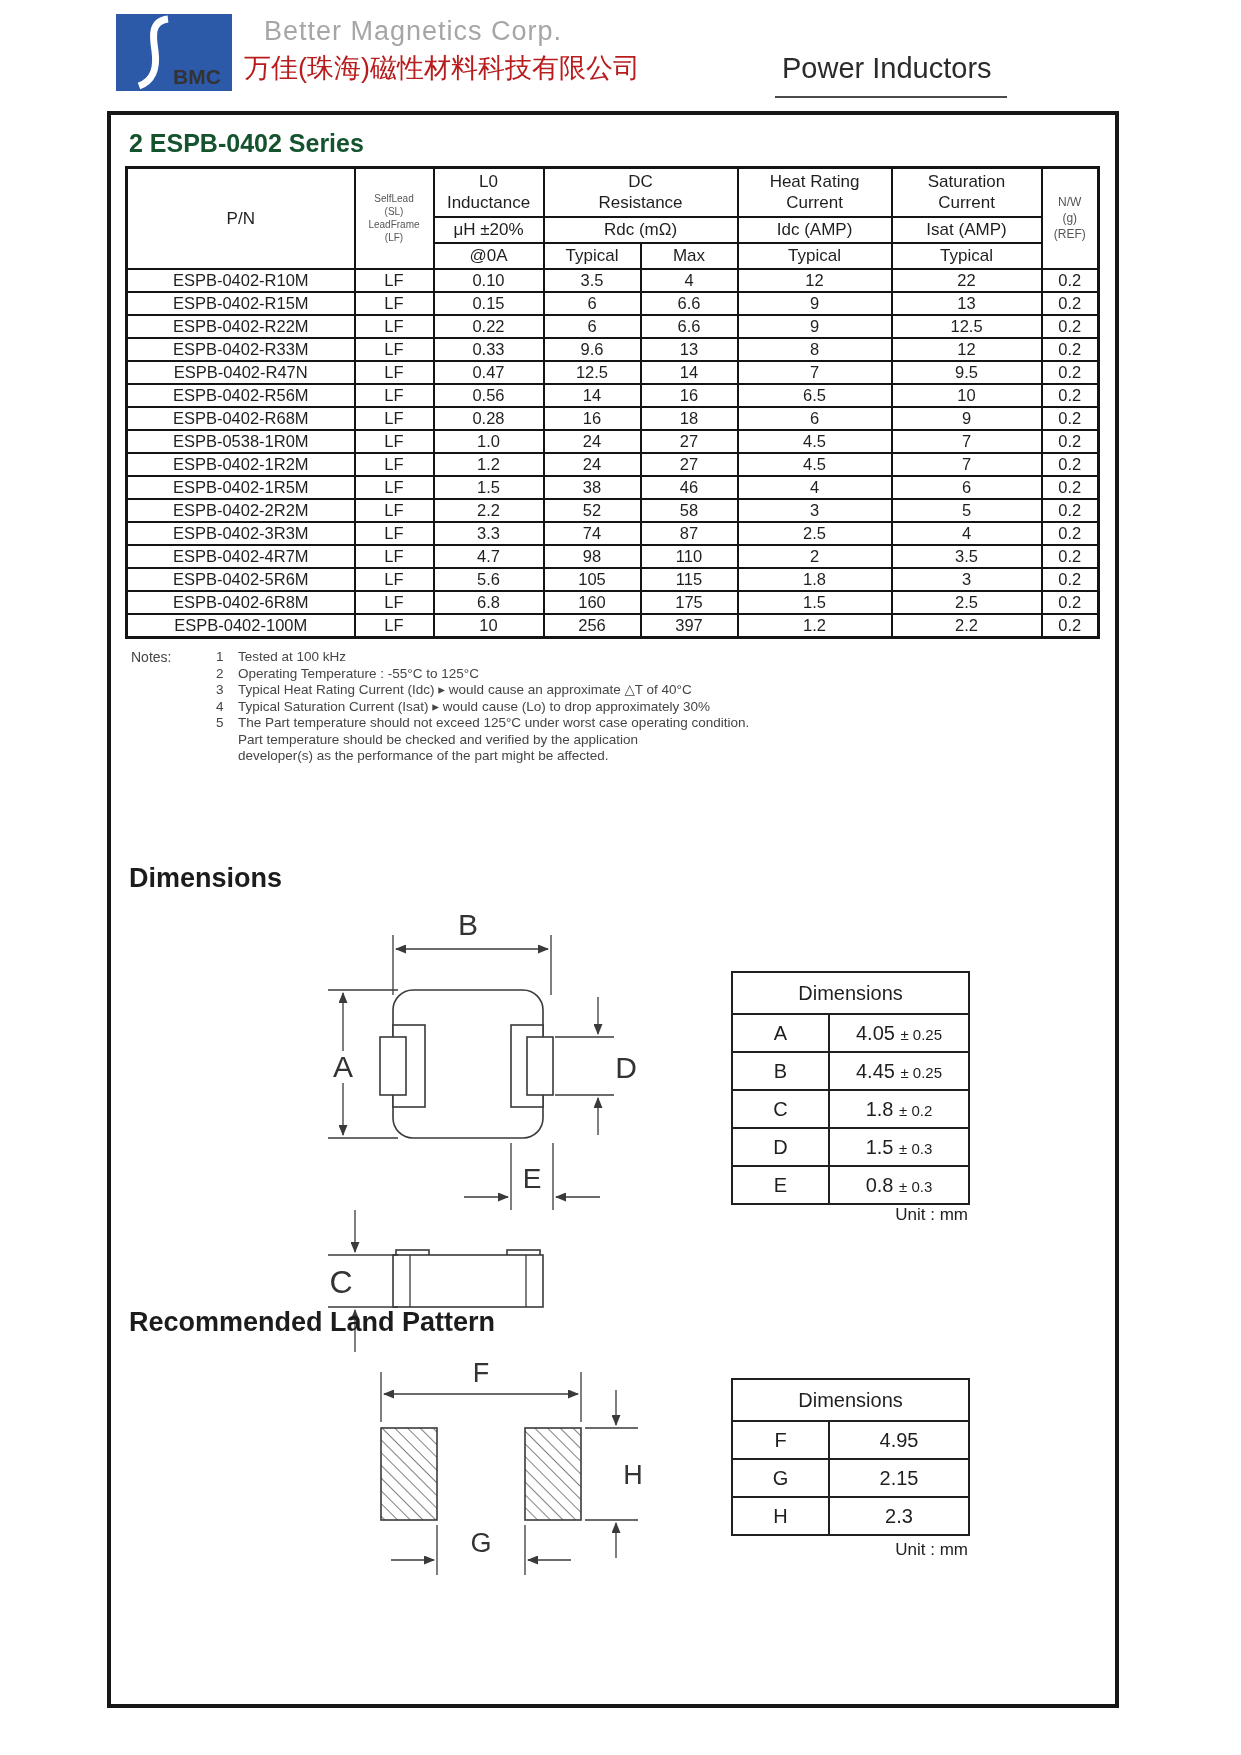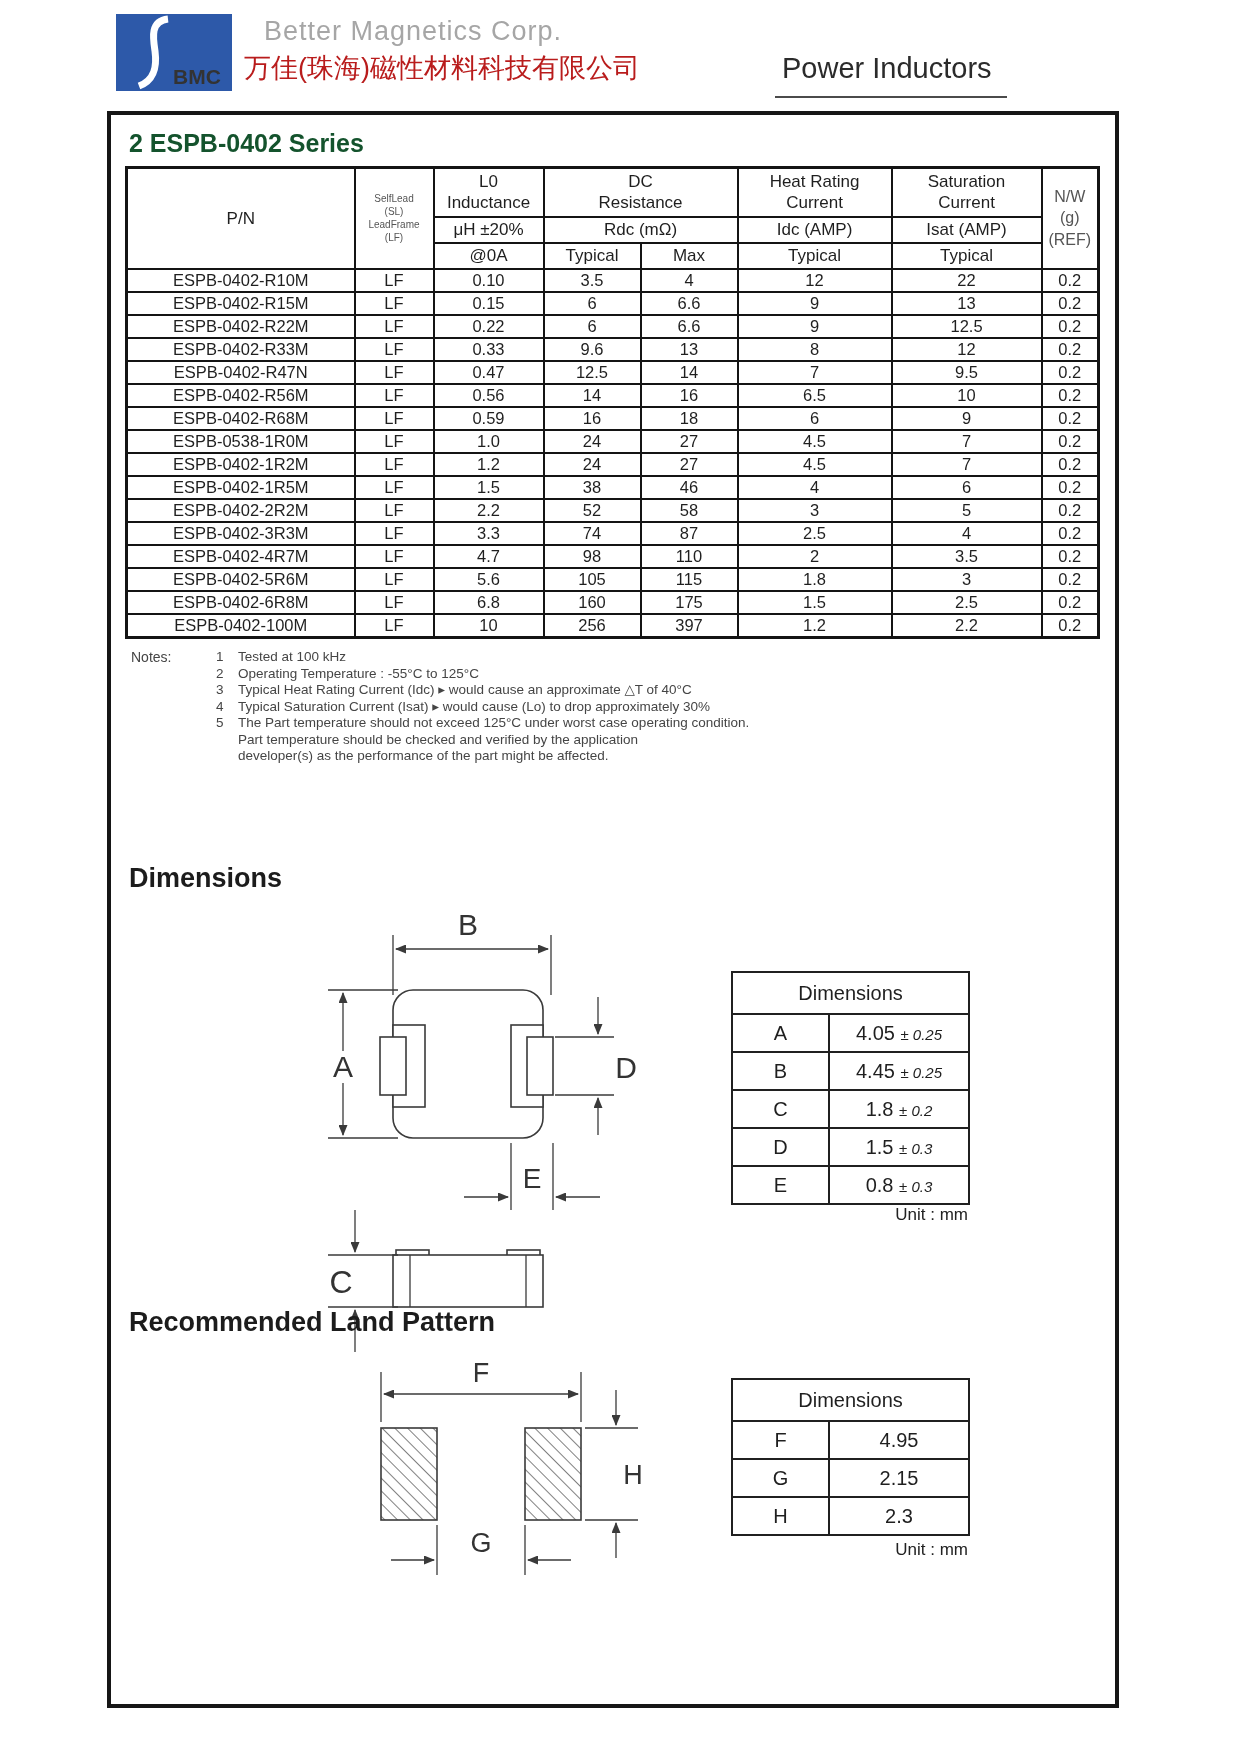--- a/index.html
+++ b/index.html
@@ -19,39 +19,39 @@
 
   .series-title{font-size:25px;font-weight:bold;color:#14532d;}
 
   
   table.main{border-collapse:collapse;table-layout:fixed;width:972px;
              border:3px solid #141414;}
   table.main th, table.main td{border:2px solid #141414;text-align:center;
              vertical-align:middle;padding:0;font-weight:normal;}
   table.main thead th{font-size:17px;line-height:1.25;white-space:pre-line;}
   table.main .small-head{font-size:10px;color:#555;line-height:1.3;}
-  table.main .nw-head{font-size:16px;color:#555;line-height:1.35;}
+  table.main .nw-head{font-size:12px;color:#555;line-height:1.35;}
   table.main tbody td{font-size:16.5px;height:21px;}
   tr.hr1{height:49px;} tr.hr2{height:26px;} tr.hr3{height:26px;}
 
   
   .notes-label{font-size:14px;color:#454545;}
   .note-line{font-size:13.5px;color:#454545;line-height:16.5px;white-space:nowrap;}
   .note-num{display:inline-block;width:16px;margin-right:6px;text-align:left;}
 
   .section-heading{font-size:27px;font-weight:bold;color:#1c1c1c;}
 
   
   table.dims{border-collapse:collapse;table-layout:fixed;width:237px;
              border:2px solid #202020;}
   table.dims th, table.dims td{border:2px solid #202020;text-align:center;
              vertical-align:middle;font-weight:normal;}
   table.dims thead th{font-size:20px;height:38px;}
   table.dims tbody td{font-size:20px;height:34px;}
-  table.dims .tol{font-size:15px;font-style:italic;}
+  table.dims .tol{font-size:15px;}
   .unit-note{font-size:17px;color:#222;text-align:right;}
 
   svg text{font-family:"Liberation Sans",sans-serif;fill:#333;}
   .dline{stroke:#3a3a3a;stroke-width:1.3;fill:none;}
   .shape{stroke:#3a3a3a;stroke-width:1.6;fill:#ffffff;}
   .arrhead{fill:#3a3a3a;}
 </style>
 </head>
 <body>
 
@@ -181,21 +181,21 @@
             <td>14</td>
             <td>16</td>
             <td>6.5</td>
             <td>10</td>
             <td>0.2</td>
           </tr>
 
           <tr>
             <td>ESPB-0402-R68M</td>
             <td>LF</td>
-            <td>0.59</td>
+            <td>0.28</td>
             <td>16</td>
             <td>18</td>
             <td>6</td>
             <td>9</td>
             <td>0.2</td>
           </tr>
 
           <tr>
             <td>ESPB-0538-1R0M</td>
             <td>LF</td>

